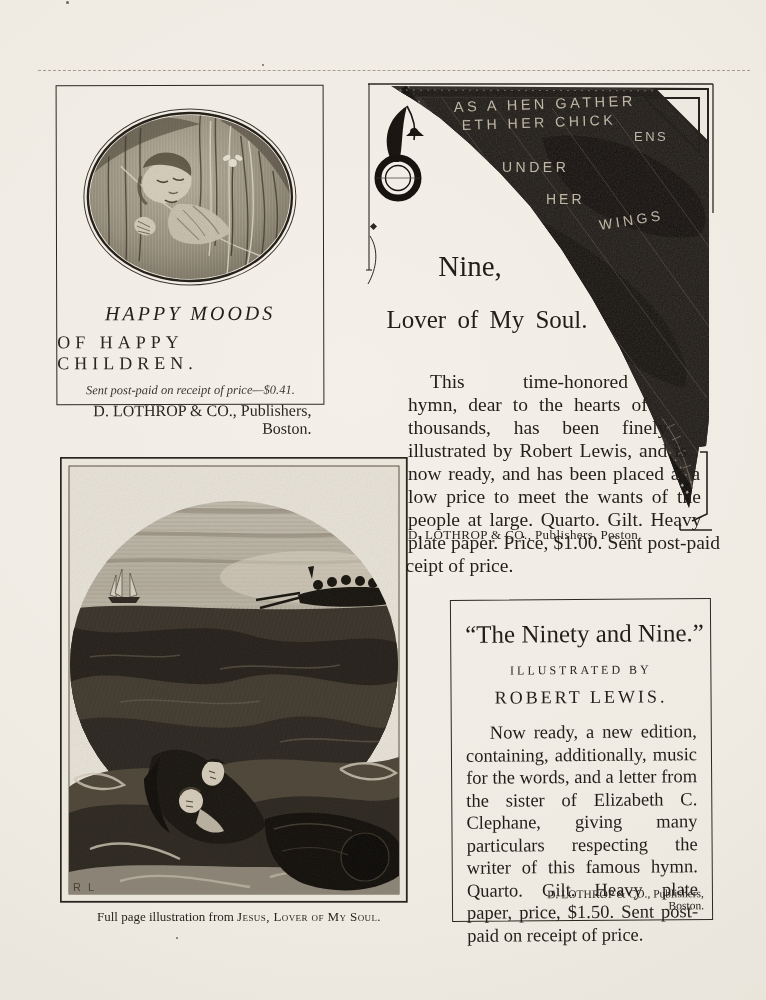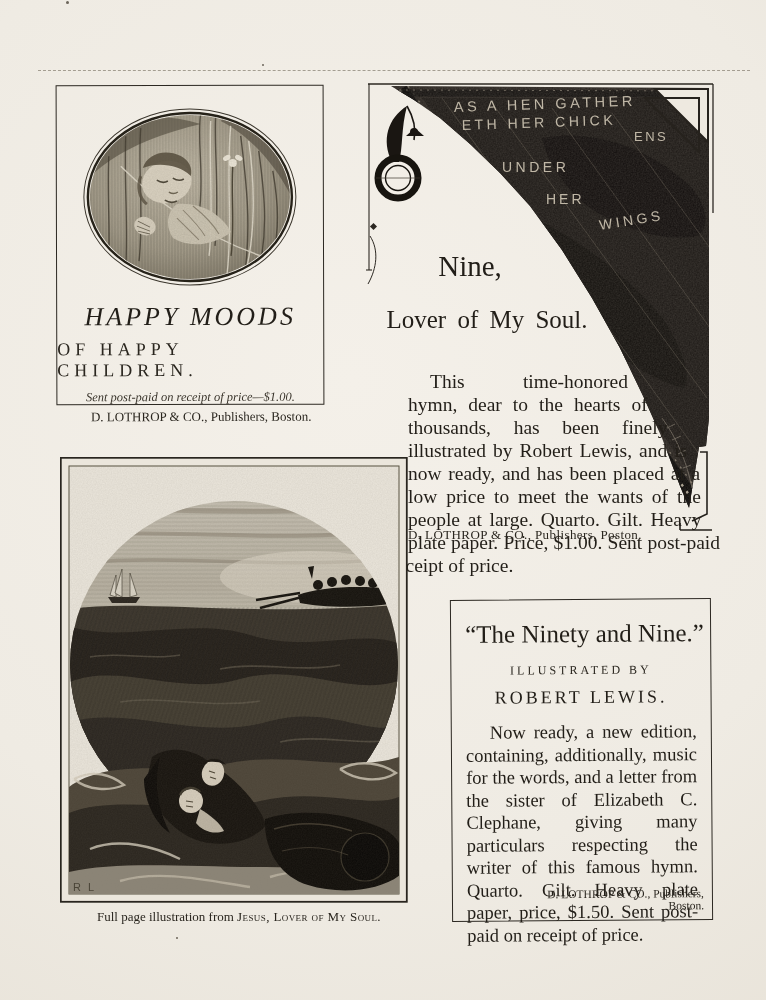--- a/index.html
+++ b/index.html
@@ -13,25 +13,25 @@
     position:absolute;left:38px;top:70px;width:712px;height:0;
     border-top:1px dashed #8b8476;opacity:.75;
   }
   .speck{position:absolute;background:#6b655a;border-radius:50%;}
   
   #happy-box{
     position:absolute;left:56px;top:85px;width:266px;height:318px;
     border:1.5px solid #2c2822;transform:rotate(-0.15deg);
   }
   #happy-box svg{display:block;margin:20px auto 0 auto;}
-  .hm-title{margin-top:14px;text-align:center;font-style:italic;font-size:26px;
+  .hm-title{margin-top:14px;text-align:center;font-style:italic;font-size:20px;
     letter-spacing:3px;color:#221e18;}
   .hm-sub{margin-top:7px;text-align:left;font-size:18px;letter-spacing:5px;color:#2a261f;}
   .hm-price{margin-top:9px;text-align:center;font-style:italic;font-size:12.5px;color:#3a352c;}
-  .hm-pub{margin-top:4px;text-align:right;padding-right:12px;font-size:13px;color:#2a261f;}
+  .hm-pub{margin-top:4px;text-align:right;padding-right:12px;font-size:16px;color:#2a261f;}
   
   #hen-vignette{position:absolute;left:362px;top:78px;}
   
   .jesus-t1{position:absolute;left:380px;top:250px;width:180px;text-align:center;
     font-size:29px;color:#221e18;}
   .jesus-t2{position:absolute;left:354px;top:306px;width:266px;text-align:center;
     font-size:25px;word-spacing:5px;color:#221e18;}
   #jesus-body{position:absolute;left:366px;top:370px;width:354px;
     font-size:19.5px;line-height:23px;text-align:justify;color:#221e18;}
   #jesus-body p{margin:0;text-indent:22px;}
@@ -134,21 +134,21 @@
         </g>
         <circle cx="152" cy="57" r="4" fill="#efe9db"></circle>
         <ellipse cx="146" cy="52" rx="4" ry="2.5" fill="#efe9db" transform="rotate(-30 146 52)"></ellipse>
         <ellipse cx="158" cy="52" rx="4" ry="2.5" fill="#efe9db" transform="rotate(30 158 52)"></ellipse>
         <path d="M152,61 C150,90 154,120 150,150" stroke="#474031" stroke-width="1.4" fill="none"></path>
         <rect x="0" y="0" width="219" height="182" filter="url(#grain1)"></rect>
       </g>
     </svg>
     <div class="hm-title">HAPPY MOODS</div>
     <div class="hm-sub">OF HAPPY CHILDREN.</div>
-    <div class="hm-price">Sent post-paid on receipt of price—$1.00.</div>
+    <div class="hm-price">Sent post-paid on receipt of price—$0.41.</div>
     <div class="hm-pub">D. LOTHROP &amp; CO., Publishers, Boston.</div>
   </div>
 
   <svg id="hen-vignette" width="358" height="470" viewBox="0 0 358 470">
     <defs>
       <filter id="grain2" x="0" y="0" width="100%" height="100%">
         <feTurbulence type="fractalNoise" baseFrequency="0.7" numOctaves="2"></feTurbulence>
         <feColorMatrix type="matrix" values="0 0 0 0 0.75 0 0 0 0 0.7 0 0 0 0 0.6 0 0 0 0.16 0"></feColorMatrix>
       </filter>
       <clipPath id="triclip">

